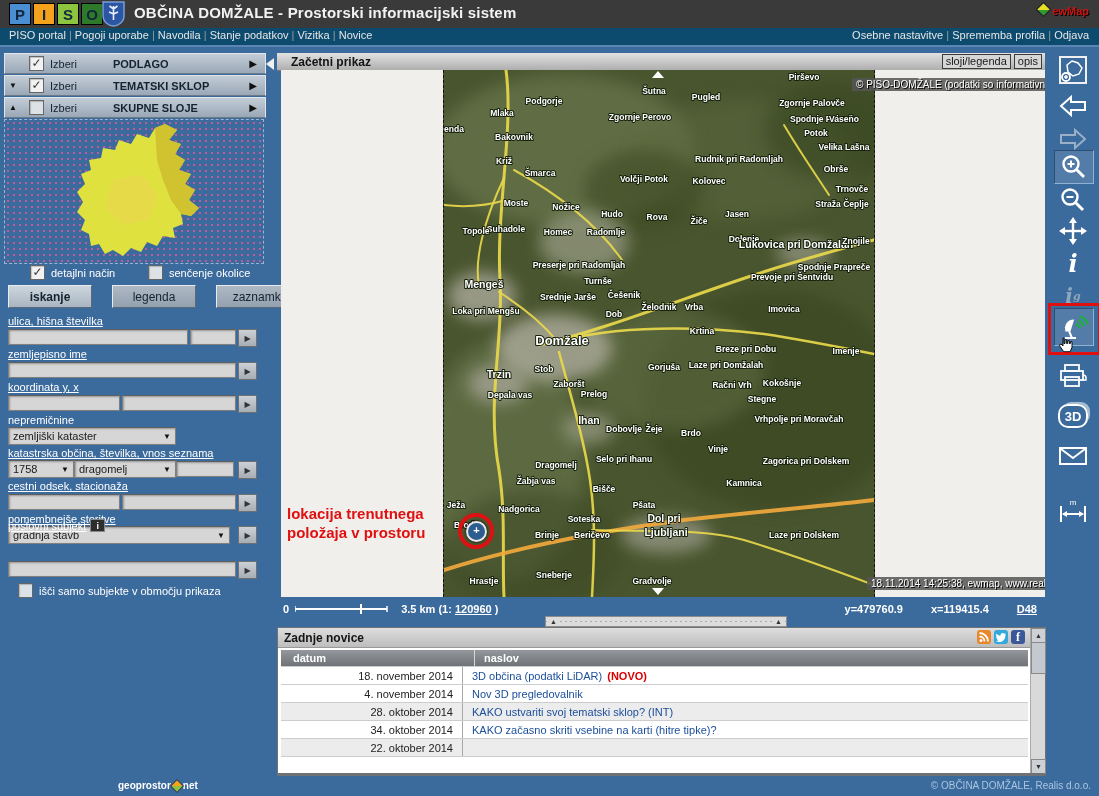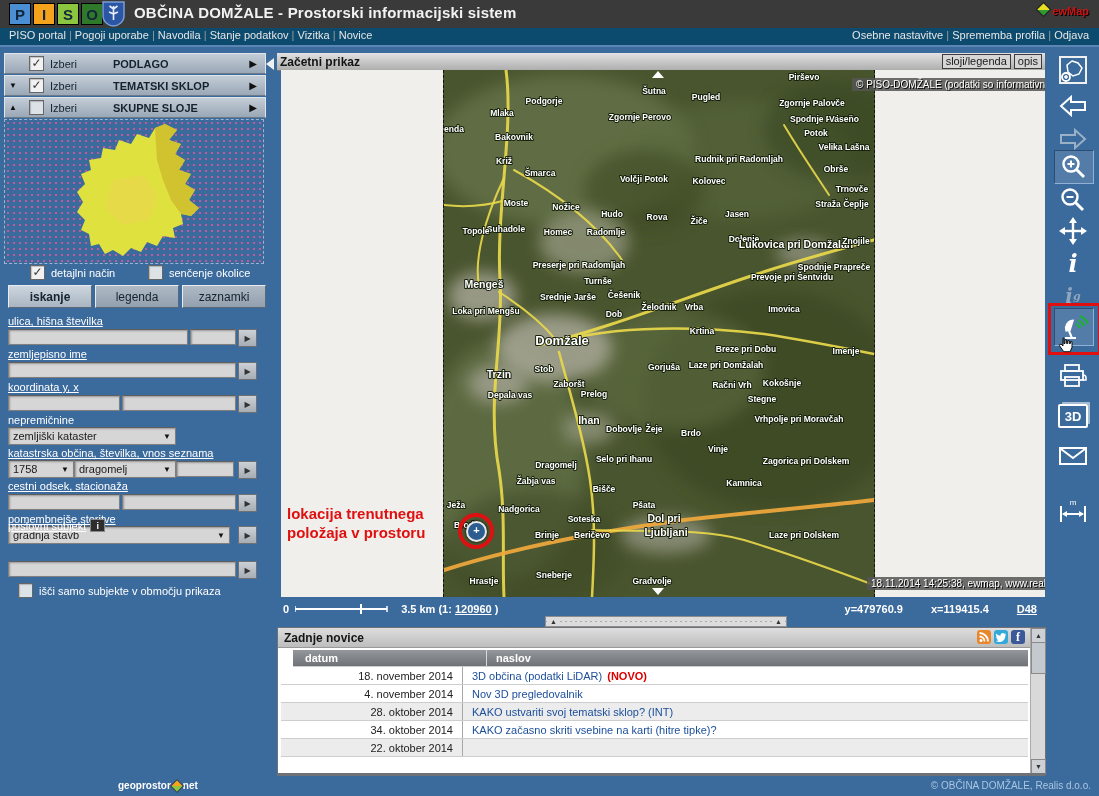--- a/index.html
+++ b/index.html
@@ -27,40 +27,40 @@
   .secbar .coll{width:16px;text-align:center;font-size:8px;color:#111;}
   .secbar .cb{margin:0 6px 0 8px;}
   .secbar b{margin-left:4px;padding-left:32px;}
   .secbar .exp{margin-left:auto;margin-right:8px;font-size:10px;color:#111;}
   .cb{display:inline-block;width:13px;height:13px;background:#f2f2f2;border:1px solid #666;
       font-size:12px;line-height:12px;text-align:center;color:#3a3a3a;box-shadow:inset 1px 1px 1px rgba(0,0,0,.2);}
   .cb:not(.on){background:#dde2e7;}
   #overview{left:4px;top:119px;width:258px;height:143px;border:1px dashed #9ab4d2;
             background-color:#3b6a9c;background-image:radial-gradient(circle,#c05a9a 0.8px,rgba(0,0,0,0) 1px);background-size:6px 6px;}
   .optrow{color:#fff;font-size:11px;display:flex;align-items:center;gap:6px;}
-  #tabs{left:8px;top:285px;display:flex;gap:3px;}
+  #tabs{left:8px;top:285px;display:flex;gap:20px;}
   .tab{width:82px;height:21px;background:linear-gradient(180deg,#aeb9c4,#93a0ae);border:1px solid;
        border-color:#e8ecf0 #5a6878 #5a6878 #e8ecf0;color:#15242f;font-size:12px;display:flex;align-items:center;justify-content:center;cursor:pointer;}
   .tab.active{background:linear-gradient(180deg,#cdd6de,#a9b5c1);font-weight:bold;}
   .flabel{color:#fff;font-size:11px;text-decoration:underline;cursor:pointer;}
   .flabel.plain{text-decoration:none;cursor:default;}
   .tb{position:absolute;height:14px;background:#d6d6d6;border:1px solid #7f7f7f;border-top-color:#5f5f5f;
       box-shadow:inset 1px 1px 2px rgba(0,0,0,.3);font-size:11px;padding:0 2px;color:#222;}
   .sel{position:absolute;height:16px;background:#d6d6d6;border:1px solid #7f7f7f;border-top-color:#5f5f5f;
       box-shadow:inset 1px 1px 2px rgba(0,0,0,.3);font-size:11px;color:#1a1a1a;display:flex;align-items:center;
       padding:0 4px;cursor:pointer;}
   .sel .car{margin-left:auto;font-size:8px;color:#111;}
   .gob{position:absolute;width:17px;height:16px;background:linear-gradient(180deg,#ccd1d6,#a6adb4);
        border:1px solid #6d7176;font-size:8px;color:#333;display:flex;align-items:center;justify-content:center;cursor:pointer;}
   #info-box{display:inline-flex;width:13px;height:11px;background:#2e2e2e;border:1px solid #888;color:#fff;
        font-size:9px;align-items:center;justify-content:center;font-weight:bold;margin-left:4px;vertical-align:middle;cursor:pointer;}
   
   #map-header{left:277px;top:53px;width:768px;height:17px;background:linear-gradient(180deg,#e2e2e2,#aeaeae);
        border-bottom:1px solid #777;display:flex;align-items:center;}
-  #map-title{margin-left:3px;font-size:12px;font-weight:bold;color:#141414;}
+  #map-title{margin-left:14px;font-size:12px;font-weight:bold;color:#141414;}
   .mh-btn{height:13px;border:1px solid #3c3c3c;background:#d6d6d6;color:#1a1a1a;font-size:11px;line-height:12px;
        padding:0 3px;margin-right:3px;cursor:pointer;}
   #map-viewport{left:281px;top:70px;width:764px;height:527px;background:#f1efec;overflow:hidden;}
   #map-strip{left:162px;top:0;width:430px;height:527px;border-left:1px dashed #111;border-right:1px dashed #111;background:#49552e;}
   #watermark{left:571px;top:8px;background:rgba(85,85,85,.85);color:#fff;font-size:10px;padding:1px 4px;
        text-shadow:1px 1px 0 #000;white-space:nowrap;}
   #timestamp{left:586px;top:507px;background:rgba(85,85,85,.85);color:#fff;font-size:10px;padding:1px 4px;
        text-shadow:1px 1px 0 #000;white-space:nowrap;}
   #annotation{left:6px;top:434px;color:#e01010;font-size:15px;font-weight:bold;line-height:19px;white-space:nowrap;}
   #gps-ring{left:177px;top:443px;width:28px;height:28px;border:4px solid #dd1111;border-radius:50%;}
@@ -78,21 +78,21 @@
   #news-panel{left:277px;top:627px;width:767px;height:146px;background:#fff;border:1px solid #6e7276;}
   #news-head{left:0;top:0;right:0;height:19px;background:linear-gradient(180deg,#dedede,#bdbdbd);border-bottom:1px solid #999;
        display:flex;align-items:center;}
   #news-title{margin-left:6px;font-size:12px;font-weight:bold;color:#141414;}
   #news-icons{position:absolute;right:20px;top:2px;display:flex;gap:3px;}
   .sicon{width:14px;height:14px;border-radius:3px;cursor:pointer;position:relative;}
   #news-table{left:3px;top:22px;right:17px;}
   .nrow{display:flex;height:17px;align-items:center;border-bottom:1px solid #cdcdcd;font-size:11px;}
   .nrow .c1{width:172px;text-align:right;padding-right:9px;color:#222;border-right:1px solid #a8a8a8;height:100%;display:flex;align-items:center;justify-content:flex-end;}
   .nrow .c2{padding-left:9px;flex:1;display:flex;align-items:center;gap:5px;}
-  .nrow.hdr{background:linear-gradient(180deg,#94989c,#6f7377);color:#fff;font-weight:bold;height:16px;margin-left:12px;}
+  .nrow.hdr{background:linear-gradient(180deg,#94989c,#6f7377);color:#fff;font-weight:bold;height:16px;}
   .nrow.hdr .c1{text-align:left;justify-content:flex-start;padding-left:12px;border-right:1px solid #d8d8d8;color:#fff;}
   .nrow.alt{background:#ececec;}
   .nlink{color:#1b4e9b;font-weight:normal;cursor:pointer;}
   .ntag{color:#dd0000;font-weight:bold;}
   #news-scroll{position:absolute;right:0;top:0;width:14px;bottom:0;background:#d9d9d9;border-left:1px solid #aaa;}
   .sarr{position:absolute;left:0;width:13px;height:13px;background:#cdd1d5;border:1px solid #8a8a8a;
        font-size:7px;color:#333;display:flex;align-items:center;justify-content:center;cursor:pointer;}
   #news-thumb{position:absolute;left:0;top:14px;width:13px;height:30px;background:#c3c9cf;border:1px solid #8a8a8a;cursor:grab;}
   
   #footer-strip{left:277px;top:773px;width:768px;height:3px;background:#6e7276;}
@@ -100,21 +100,21 @@
   #geo-star{display:inline-block;width:8px;height:8px;background:linear-gradient(135deg,#f5a21d 50%,#8cc63f 50%);
        transform:rotate(45deg);margin:0 1px;border:1px solid #444;}
   #copyright{right:8px;top:780px;color:#a9c6e2;font-size:10px;}
   
   .tool{left:1054px;width:38px;height:32px;display:flex;align-items:center;justify-content:center;cursor:pointer;}
   .tool svg{display:block;}
   .tbtn{background:#537CA9;border:1px solid;border-color:#2c4e74 #8fb2d4 #8fb2d4 #2c4e74;}
   #tool-info{color:#fff;font-family:"DejaVu Serif",serif;font-style:italic;font-weight:bold;font-size:24px;}
   #tool-infog{color:#8fa6bd;font-family:"DejaVu Serif",serif;font-style:italic;font-weight:bold;font-size:20px;}
   #tool-infog sub{font-size:11px;}
-  #tool-3d{color:#fff;font-weight:bold;font-size:13px;border:2px solid #fff;border-radius:2px;width:26px;height:20px;
+  #tool-3d{color:#fff;font-weight:bold;font-size:13px;border:2px solid #fff;border-radius:10px;width:26px;height:20px;
        display:flex;align-items:center;justify-content:center;box-shadow:3px -3px 0 -1px rgba(255,255,255,.55);}
   #gps-red-box{left:1048px;top:303px;width:47px;height:46px;border:3px solid #e01010;}
 </style>
 </head>
 <body>
 
 <div id="app">
 
   <div class="abs" id="topbar">
     <div class="abs" id="logo">

